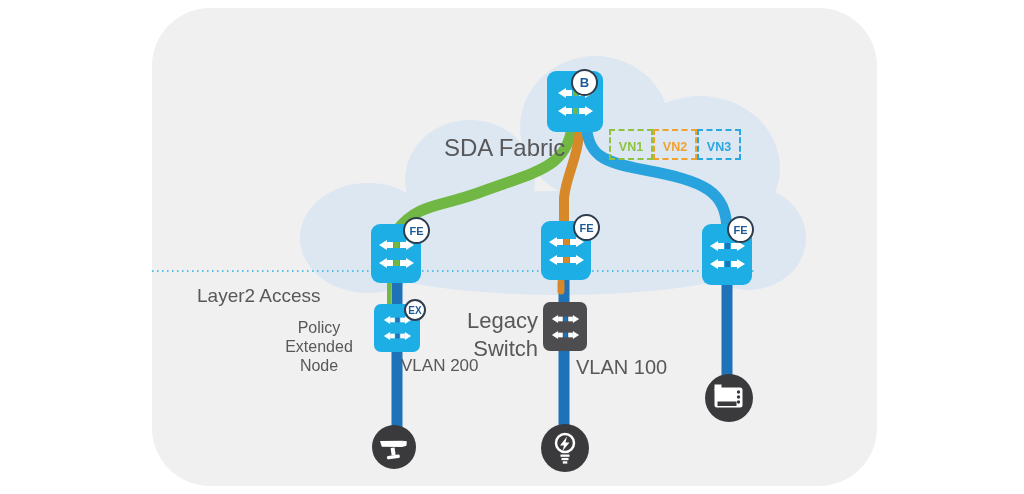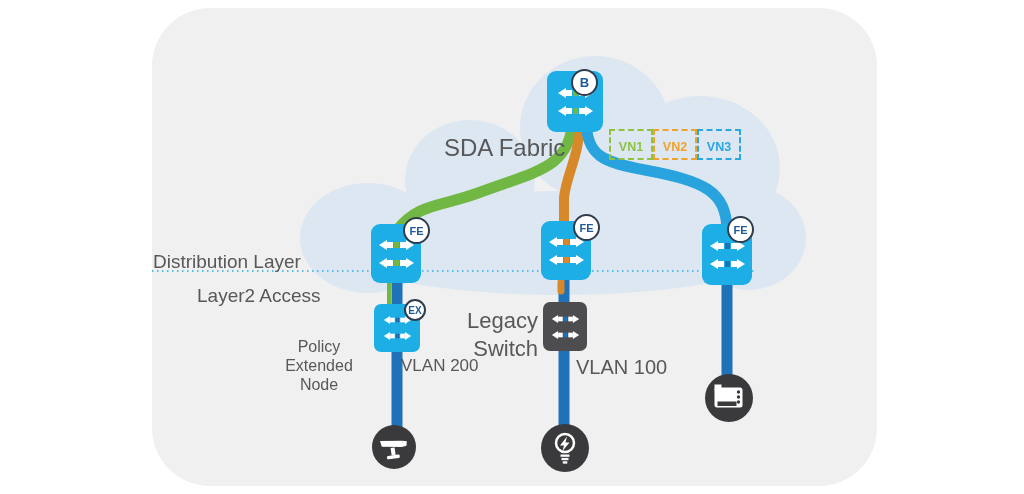--- a/index.html
+++ b/index.html
@@ -182,25 +182,24 @@
     <div class="vnbox" style="border-color: rgb(240, 162, 46); color: rgb(240, 162, 46);">
       <span>VN2</span>
     </div>
     <div class="vnbox" style="border-color: rgb(42, 167, 224); color: rgb(42, 167, 224);">
       <span>VN3</span>
     </div>
   </div>
 
   <div class="lbl" style="left: 436px; top: 134px; font-size: 24px; color: rgb(88, 88, 90); margin-left: 8px;">SDA Fabric</div>
 
-  <div class="lbl" style="left: 153px; top: 251px; font-size: 19px; color: rgb(88, 88, 90);">Distribution Layer</div>
 
   <div class="lbl" style="left: 153px; top: 285px; font-size: 19px; color: rgb(88, 88, 90); margin-left: 44px;">Layer2 Access</div>
 
-  <div class="lbl" style="left: 266px; top: 319px; width: 106px; font-size: 16px; text-align: center; line-height: 1.18; color: rgb(88, 88, 90); margin-top: 19px;">Policy Extended Node</div>
+  <div class="lbl" style="left: 266px; top: 319px; width: 106px; font-size: 16px; text-align: center; line-height: 1.18; color: rgb(88, 88, 90);">Policy Extended Node</div>
 
   <div class="lbl" style="left: 452px; top: 307px; width: 86px; font-size: 22px; text-align: right; line-height: 1.25; color: rgb(88, 88, 90);">Legacy Switch</div>
 
   <div class="lbl" style="left: 401px; top: 356px; font-size: 17px; color: rgb(88, 88, 90);">VLAN 200</div>
 
   <div class="lbl" style="left: 576px; top: 356px; font-size: 20px; color: rgb(88, 88, 90);">VLAN 100</div>
 
   <svg class="ep" style="left:372px;top:425px;" width="44" height="44" viewBox="0 0 44 44">
     <circle cx="22" cy="22" r="22" style="fill: rgb(58, 58, 60);"></circle>
     <g fill="#ffffff" transform="translate(22,22) rotate(-8)">

